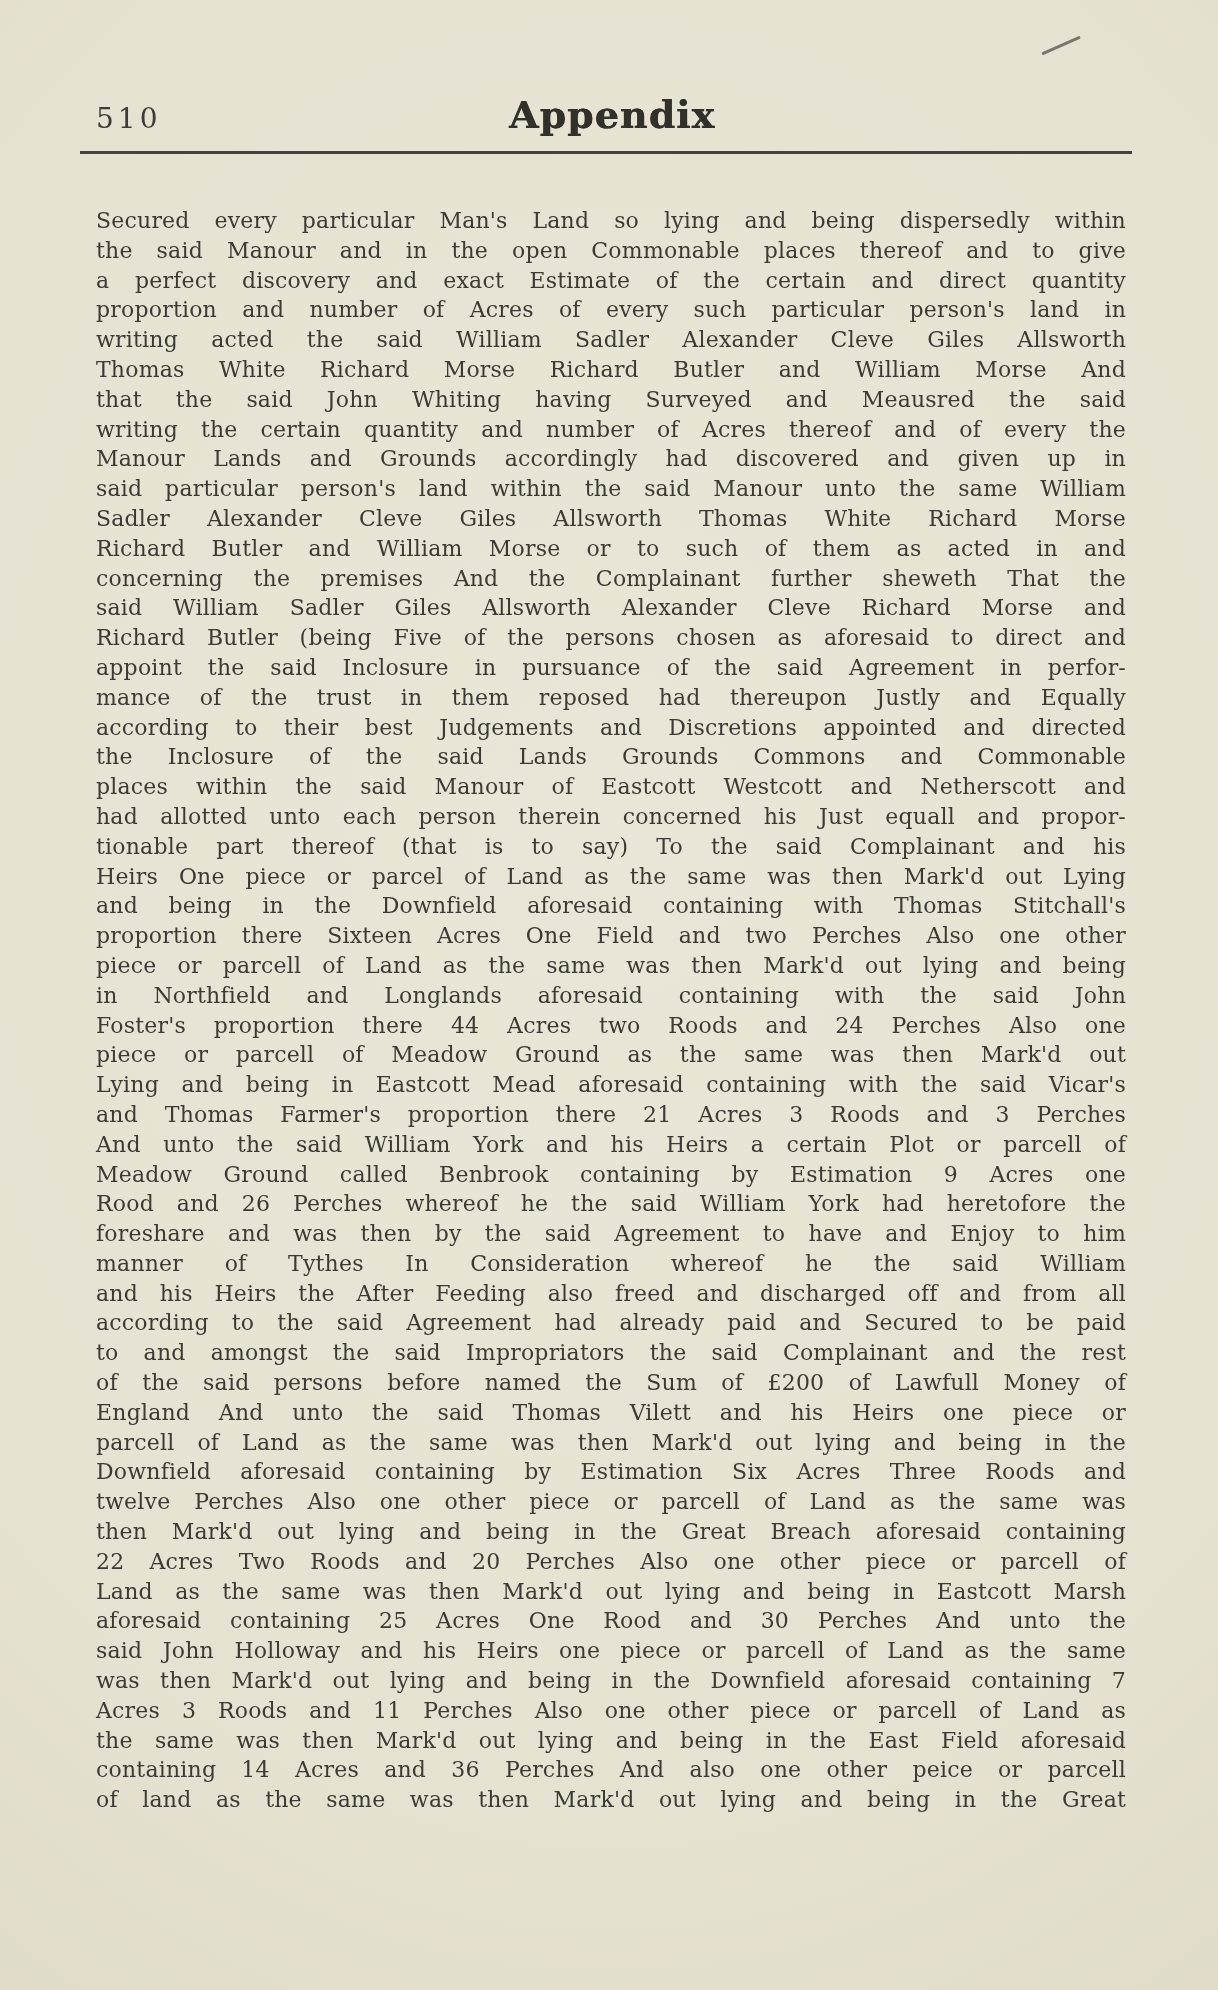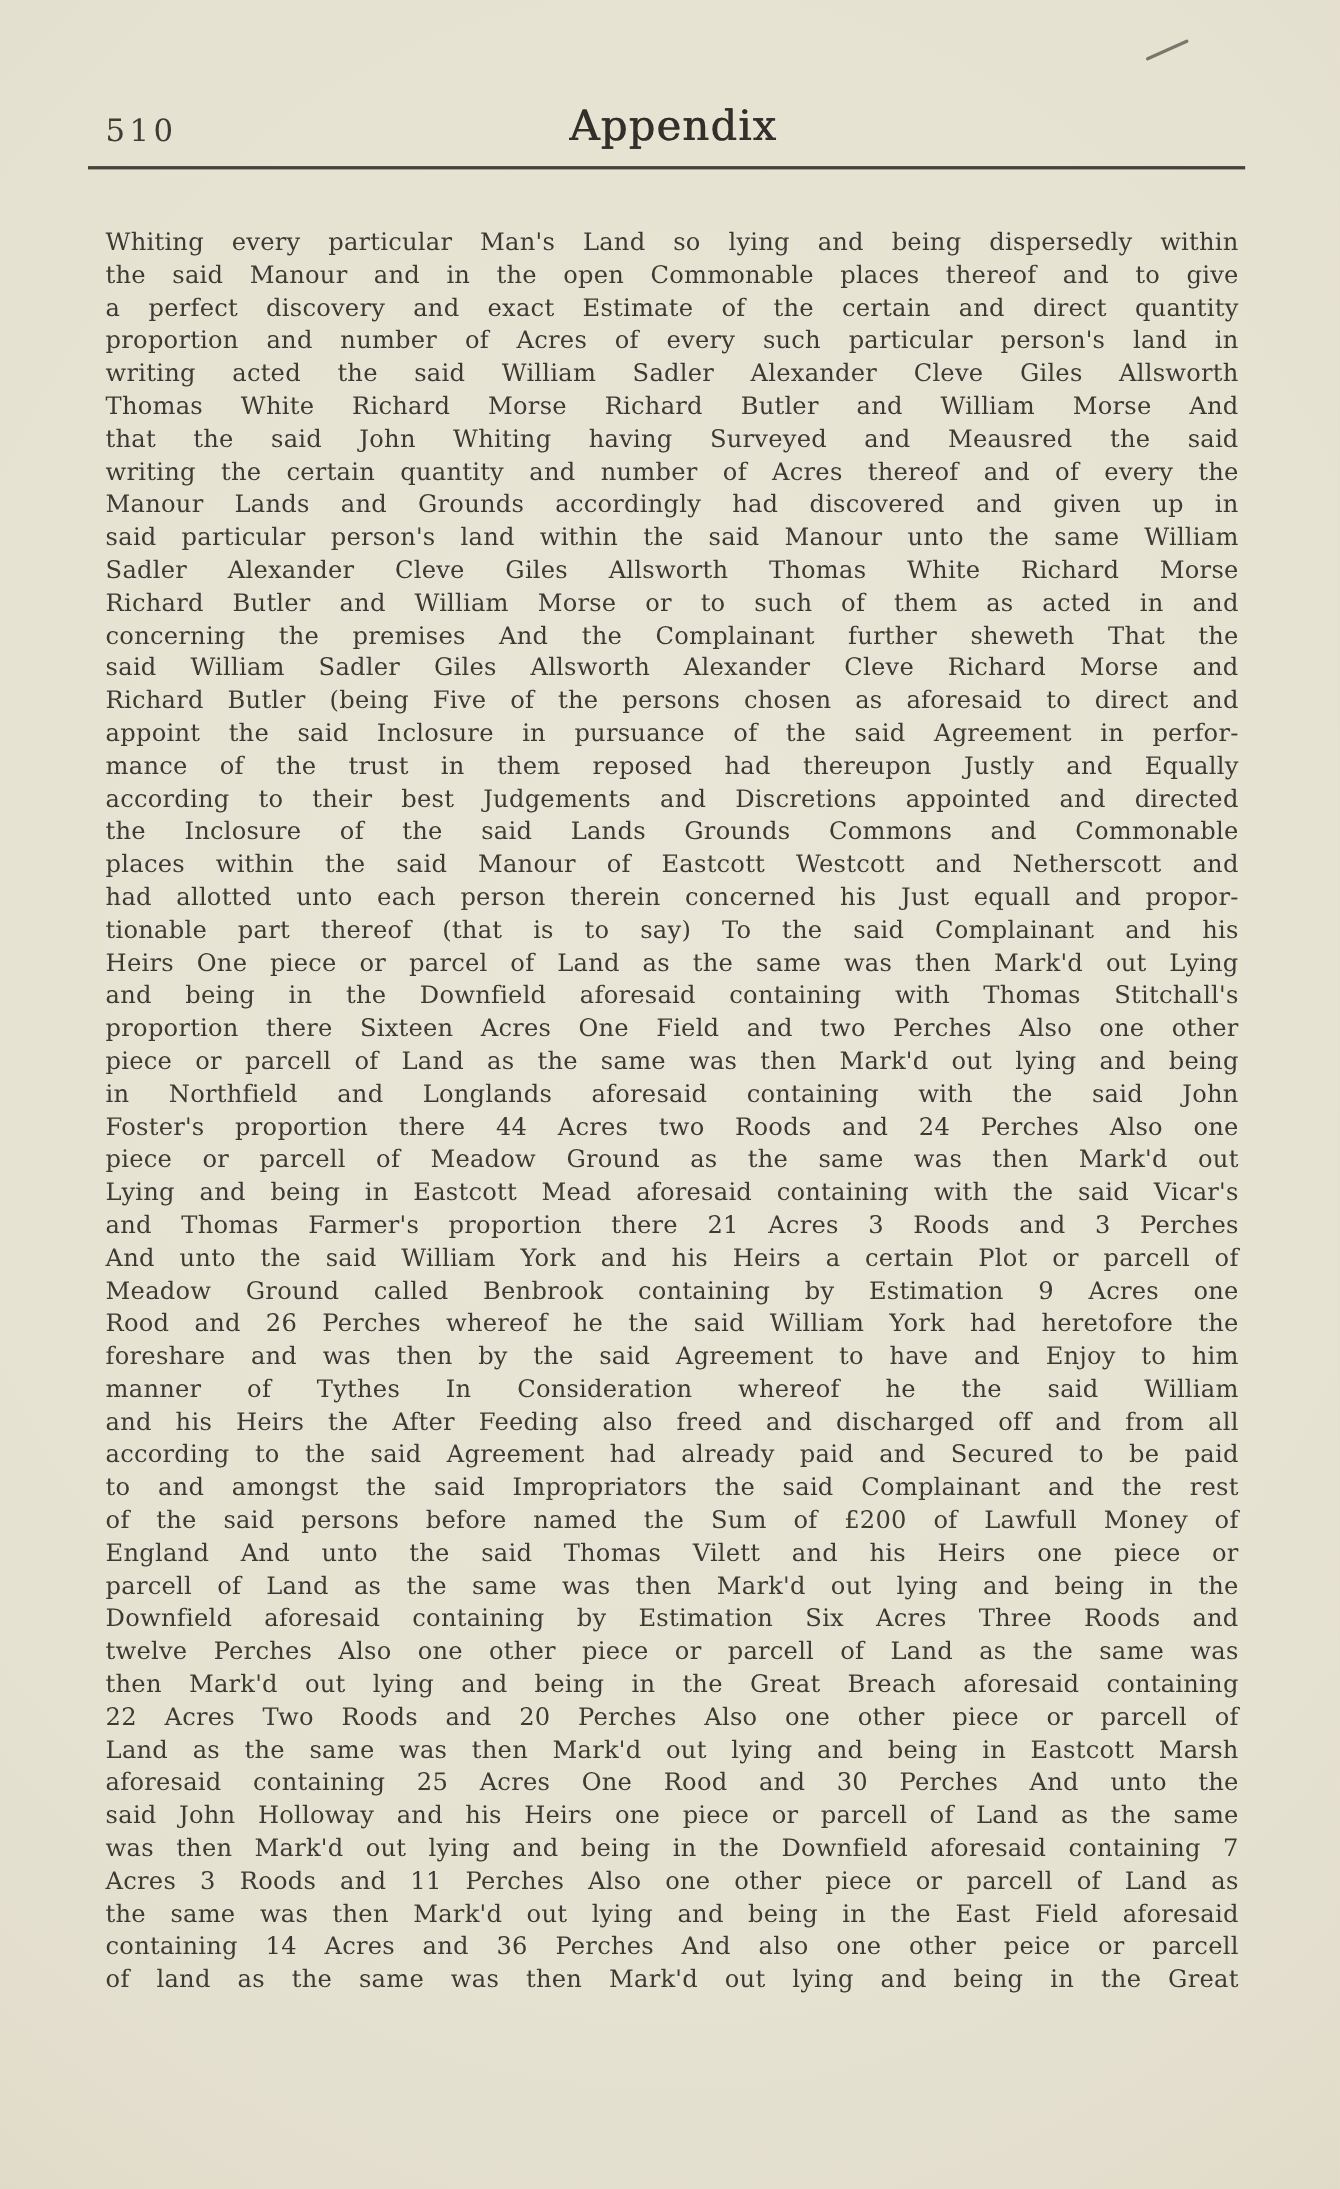--- a/index.html
+++ b/index.html
@@ -30,21 +30,21 @@
     font-size: 28px;
     letter-spacing: 4px;
     color: #3e3c34;
   }
   .title {
     position: absolute;
     left: 50%;
     transform: translateX(-50%);
     top: 0;
     font-size: 38px;
-    font-weight: 400;
+    font-weight: 700;
     color: #32302a;
     letter-spacing: 1px;
     text-shadow: 0.6px 0 0 #32302a;
   }
   .rule {
     position: absolute;
     top: 151px;
     left: 80px;
     right: 86px;
     height: 3px;
@@ -86,21 +86,21 @@
   <div class="stray-mark"></div>
 
   <div class="header">
     <span class="page-num">510</span>
     <span class="title">Appendix</span>
   </div>
 
   <div class="rule"></div>
 
   <div class="text-block">
-      <div class="line">Whiting every particular Man's Land so lying and being dispersedly within</div>
+      <div class="line">Secured every particular Man's Land so lying and being dispersedly within</div>
       <div class="line">the said Manour and in the open Commonable places thereof and to give</div>
       <div class="line">a perfect discovery and exact Estimate of the certain and direct quantity</div>
       <div class="line">proportion and number of Acres of every such particular person's land in</div>
       <div class="line">writing acted the said William Sadler Alexander Cleve Giles Allsworth</div>
       <div class="line">Thomas White Richard Morse Richard Butler and William Morse And</div>
       <div class="line">that the said John Whiting having Surveyed and Meausred the said</div>
       <div class="line">writing the certain quantity and number of Acres thereof and of every the</div>
       <div class="line">Manour Lands and Grounds accordingly had discovered and given up in</div>
       <div class="line">said particular person's land within the said Manour unto the same William</div>
       <div class="line">Sadler Alexander Cleve Giles Allsworth Thomas White Richard Morse</div>

